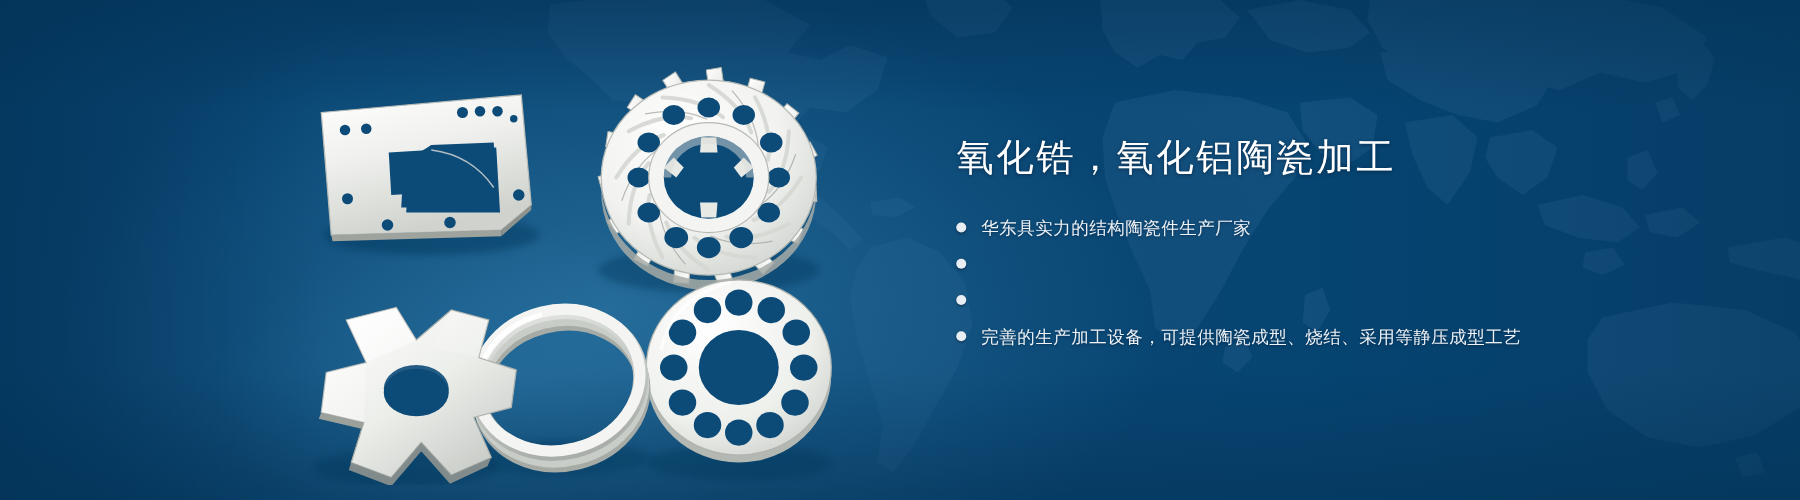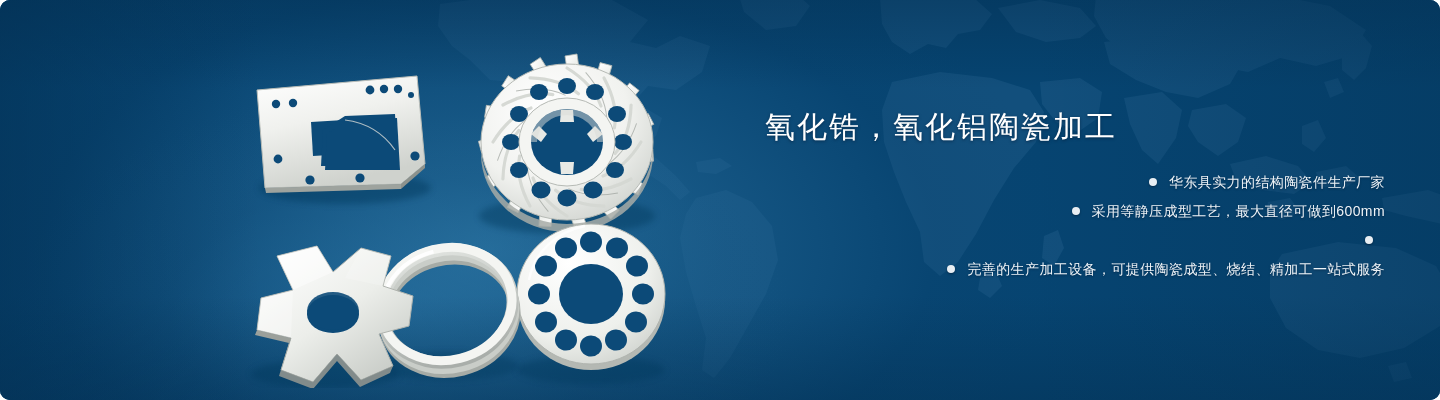--- a/index.html
+++ b/index.html
@@ -7,21 +7,20 @@
     padding: 0;
     background: #ffffff;
   }
   #banner {
     position: relative;
     width: 1440px;
     height: 400px;
     overflow: hidden;
     font-family: "Liberation Sans", "DejaVu Sans", sans-serif;
     background: #064471;
-    border-radius: 10px;
   }
   
   .bg-base {
     position: absolute;
     inset: 0;
     background: #064471;
   }
   .bg-glow {
     position: absolute;
     inset: 0;
@@ -89,21 +88,20 @@
   .bullets {
     list-style: none;
     margin: 0;
     padding: 0;
   }
   .bullet {
     display: flex;
     align-items: center;
     margin-bottom: 8px;
     height: 21px;
-    justify-content: flex-end;
   }
   .bullet-dot {
     flex: 0 0 auto;
     width: 8px;
     height: 8px;
     border-radius: 50%;
     background: #e8eef3;
     margin-right: 12px;
     box-shadow: 0 1px 2px rgba(0,18,40,0.5);
   }
@@ -383,25 +381,24 @@
 
   <div class="copy">
     <h1 class="headline">氧化锆，氧化铝陶瓷加工</h1>
     <ul class="bullets">
       <li class="bullet">
         <span class="bullet-dot"></span>
         <span class="bullet-text">华东具实力的结构陶瓷件生产厂家</span>
       </li>
       <li class="bullet">
         <span class="bullet-dot"></span>
-        <span class="bullet-text">采用等静压成型工艺，最大直径可做到600mm</span>
       </li>
       <li class="bullet">
         <span class="bullet-dot"></span>
       </li>
       <li class="bullet">
         <span class="bullet-dot"></span>
-        <span class="bullet-text">完善的生产加工设备，可提供陶瓷成型、烧结、精加工一站式服务</span>
+        <span class="bullet-text">完善的生产加工设备，可提供陶瓷成型、烧结、采用等静压成型工艺</span>
       </li>
     </ul>
   </div>
 
 </div>
 
 </body></html>

